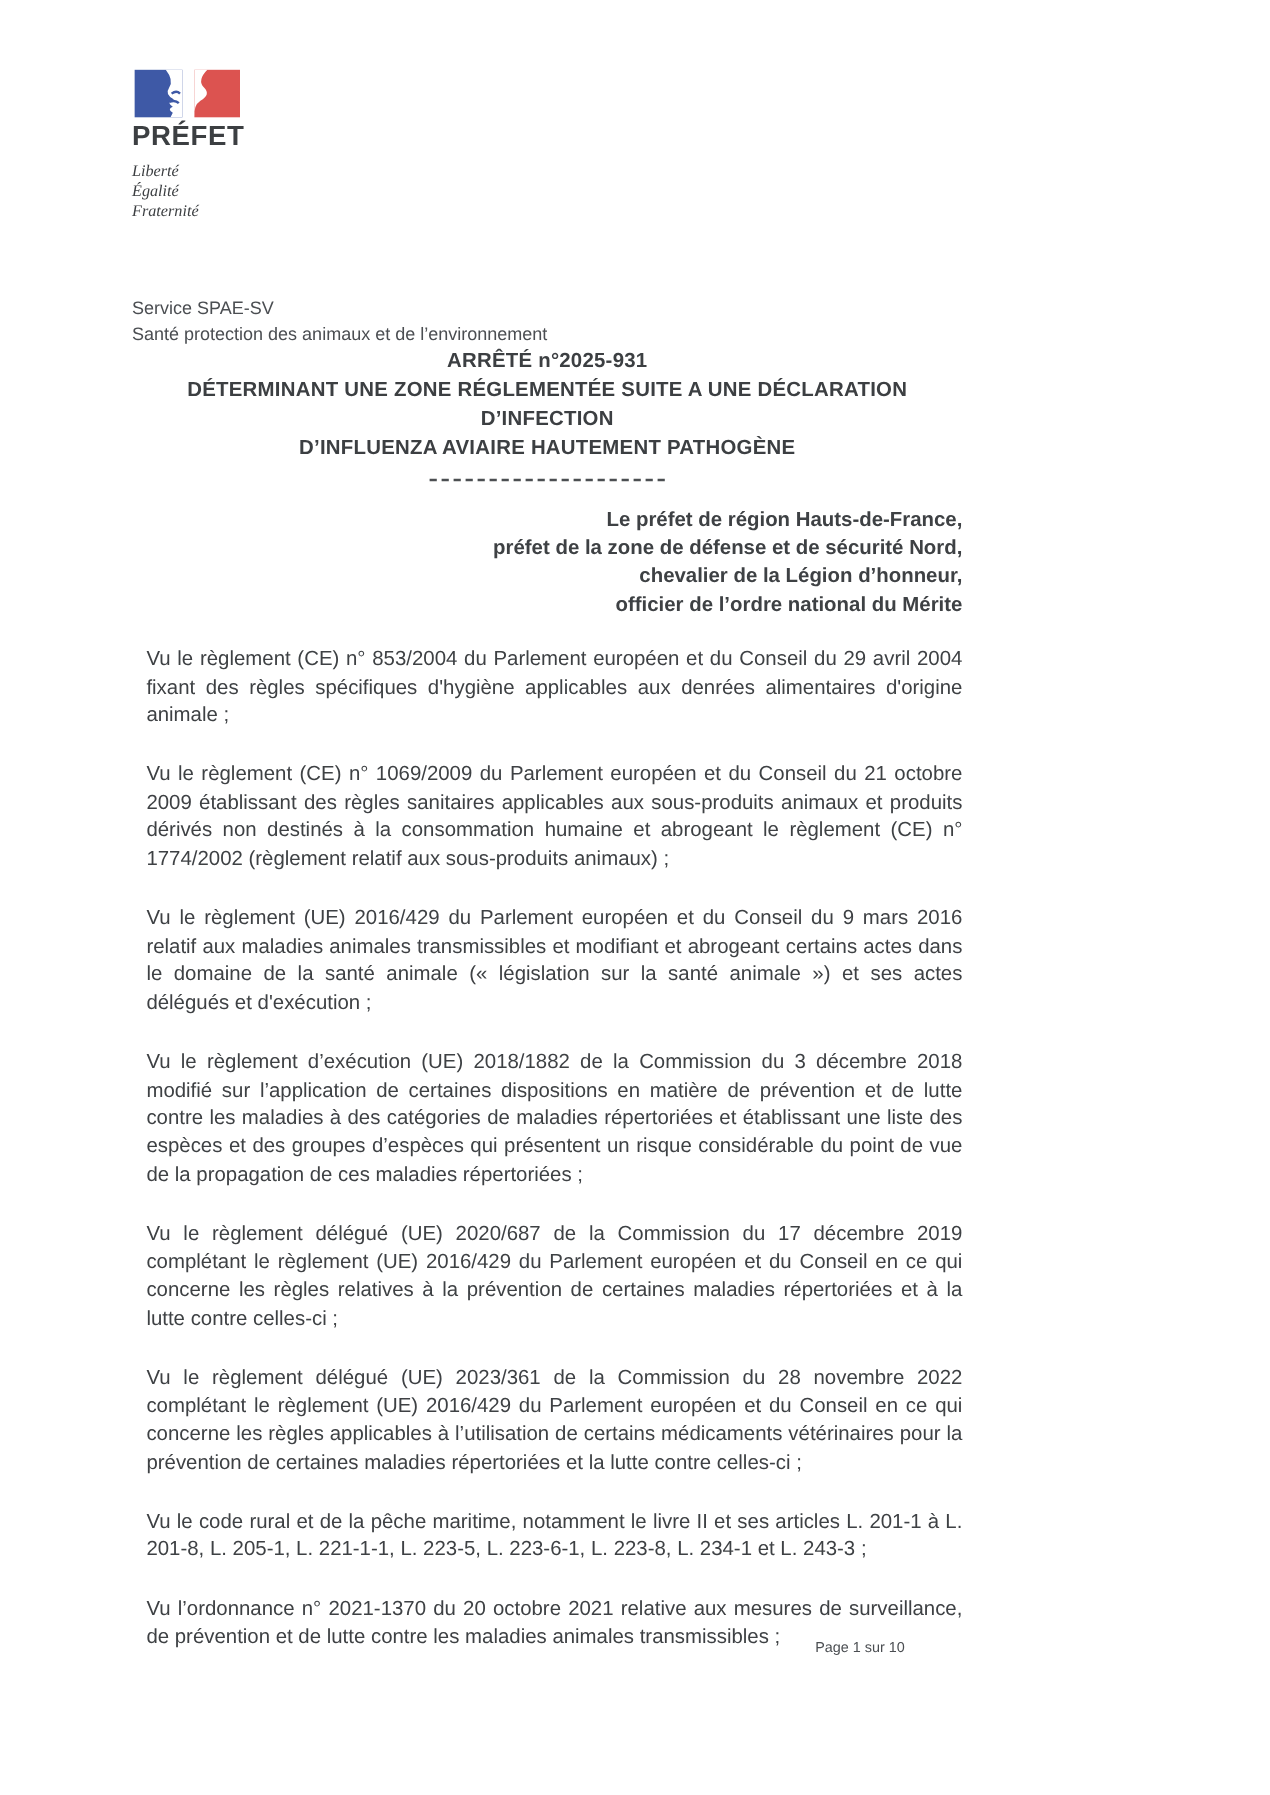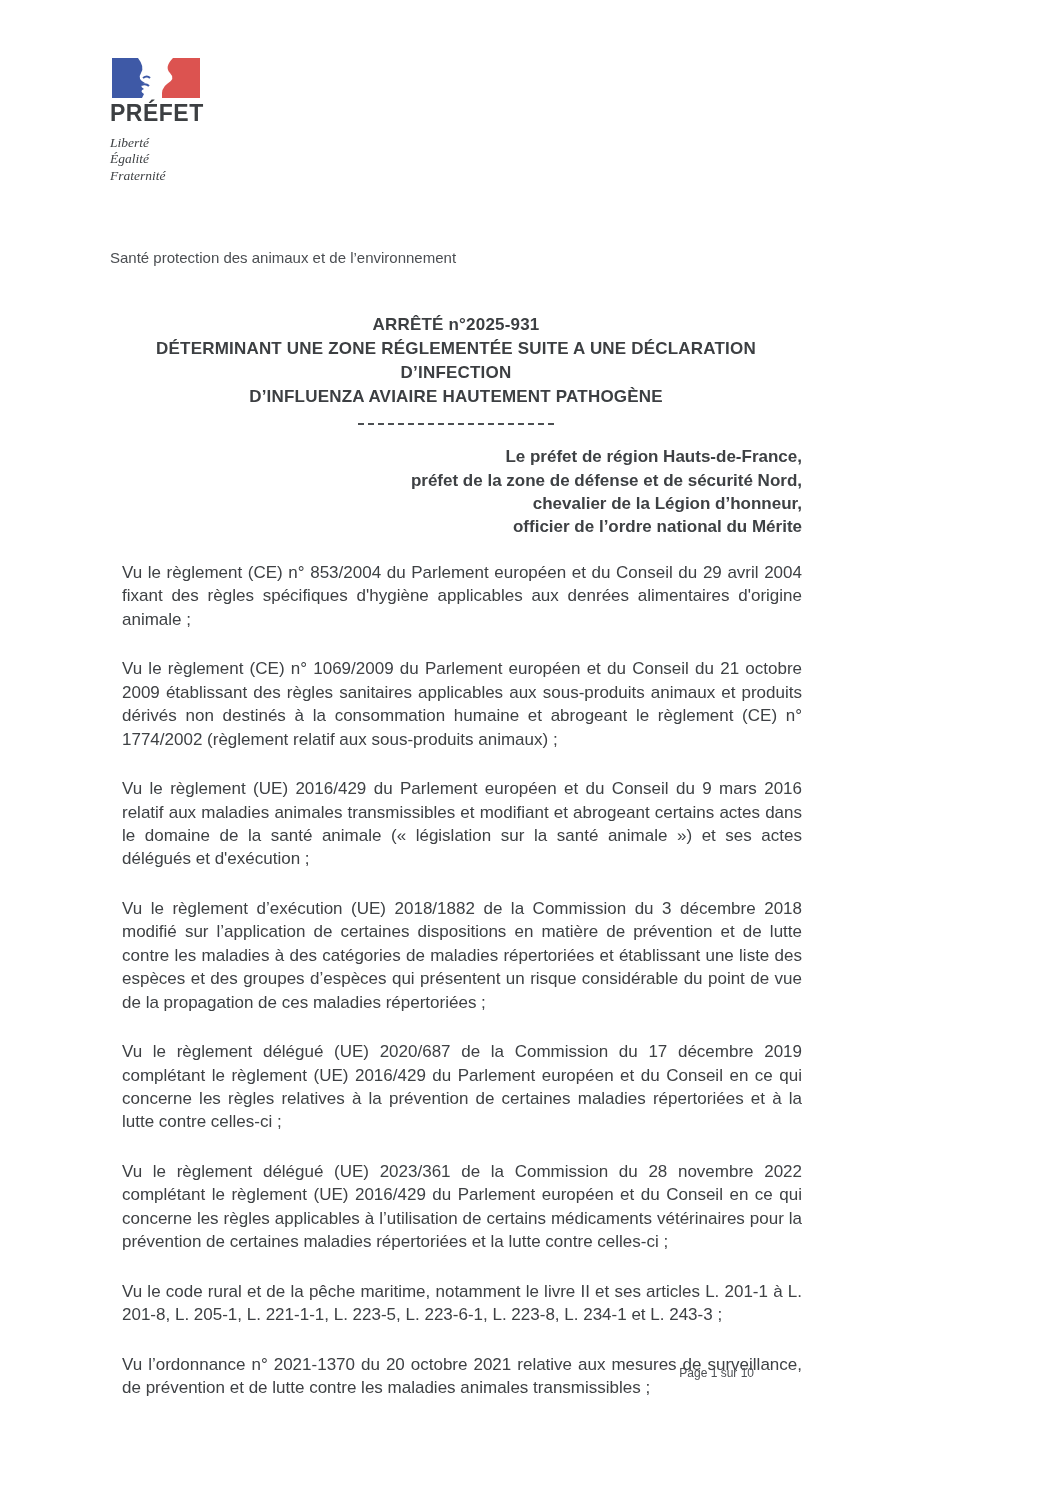--- a/index.html
+++ b/index.html
@@ -49,21 +49,20 @@
   
   .service-block {
     margin-top: 64px;
     font-size: 15px;
     line-height: 1.35;
     color: #4b4e52;
   }
 
   
   .decree-title {
-    margin-top: 44px;
     text-align: center;
     font-weight: bold;
     font-size: 17px;
     line-height: 1.42;
     color: #3c3f42;
     letter-spacing: 0.2px;
   }
   .separator {
     width: 196px;
     margin: 14px auto 0 auto;
@@ -122,20 +121,21 @@
         <div>Liberté</div>
         <div>Égalité</div>
         <div>Fraternité</div>
       </div>
     </div>
 
 
   </div>
 
   <div class="service-block">
+    <div>Service SPAE-SV</div>
     <div>Santé protection des animaux et de l’environnement</div>
   </div>
 
   <div class="decree-title">
     <div>ARRÊTÉ n°2025-931</div>
     <div>DÉTERMINANT UNE ZONE RÉGLEMENTÉE SUITE A UNE DÉCLARATION D’INFECTION</div>
     <div>D’INFLUENZA AVIAIRE HAUTEMENT PATHOGÈNE</div>
   </div>
 
   <hr class="separator">

